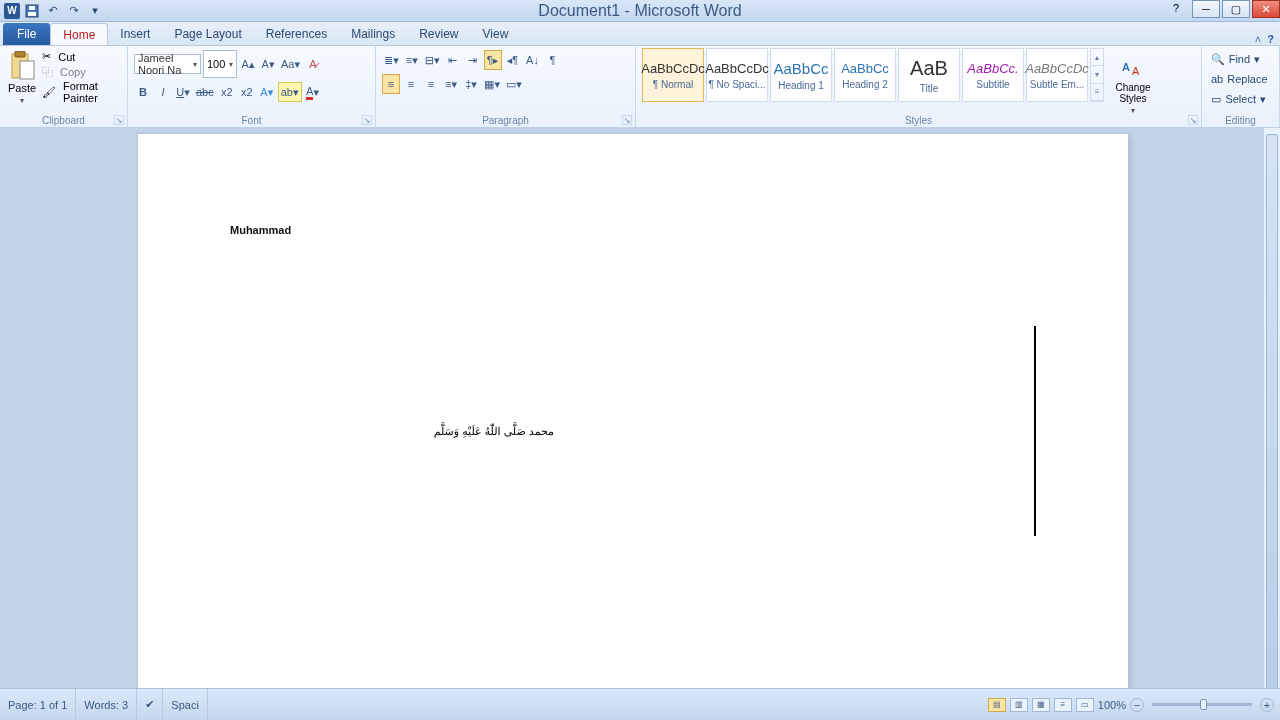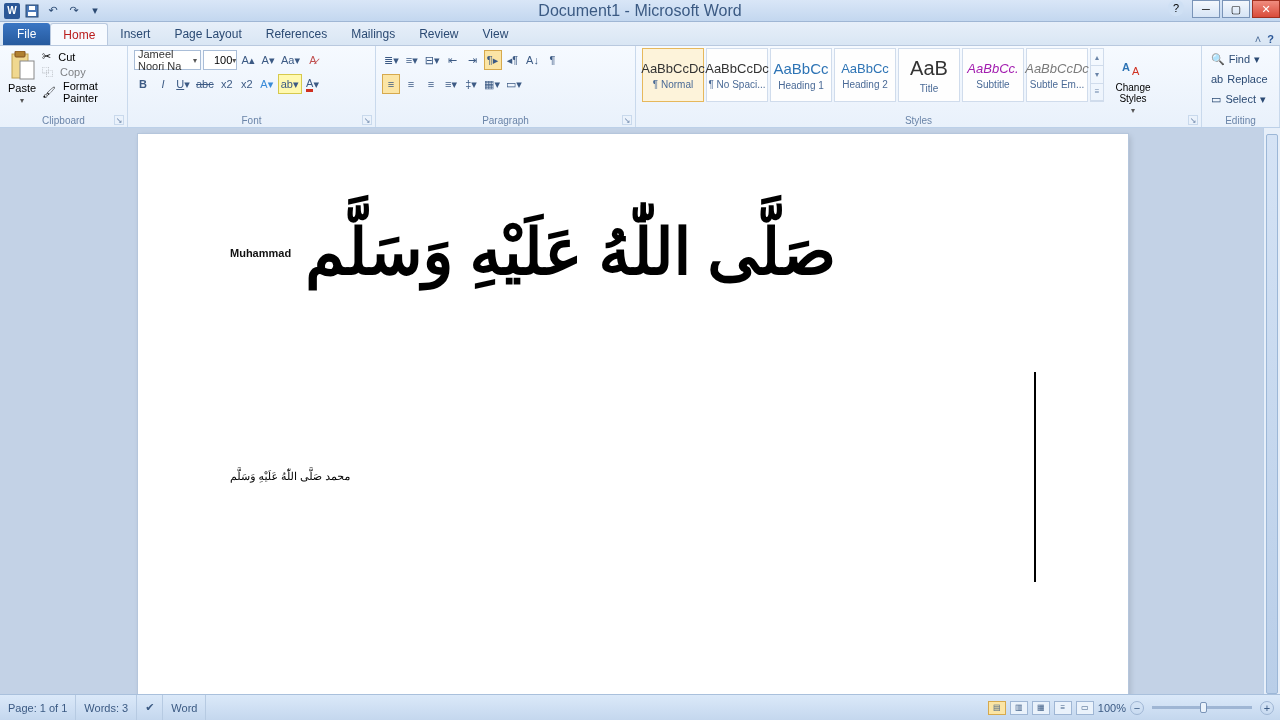--- a/index.html
+++ b/index.html
@@ -30,45 +30,45 @@
 .group-body { flex: 1; display: flex; gap: 4px; }
 .dlg-launcher { position: absolute; bottom: 2px; right: 3px; font-size: 8px; color: #6a84a8; border: 1px solid #c9d9ec; width: 10px; height: 10px; display: flex; align-items: center; justify-content: center; }
 
 .big-btn { width: 38px; display: flex; flex-direction: column; align-items: center; justify-content: flex-start; gap: 2px; padding-top: 4px; }
 .big-icon { width: 28px; height: 28px; display: flex; align-items: center; justify-content: center; }
 .small-row { display: flex; align-items: center; gap: 2px; }
 .small-btn { min-width: 18px; height: 20px; display: flex; align-items: center; justify-content: center; color: #3c5a84; padding: 0 2px; }
 .small-btn.active { background: #fbe5a5; border: 1px solid #d6a94d; }
 .col { display: flex; flex-direction: column; gap: 2px; justify-content: flex-start; padding-top: 2px; }
 .font-select { width: 67px; height: 20px; border: 1px solid #a9bdd7; background: #fff; padding: 0 3px; color: #333; font-size: 11px; display: flex; align-items: center; justify-content: space-between; }
-.size-select { width: 34px; height: 20px; border: 1px solid #a9bdd7; background: #fff; padding: 0 10px; display: flex; align-items: center; justify-content: space-between; }
+.size-select { width: 34px; height: 28px; border: 1px solid #a9bdd7; background: #fff; padding: 0 3px; display: flex; align-items: center; justify-content: space-between; }
 .caret { font-size: 8px; color: #555; }
 
 .styles-gallery { display: flex; gap: 2px; }
 .style-item { width: 62px; height: 54px; border: 1px solid #d0dcec; background: #fefefe; display: flex; flex-direction: column; align-items: center; justify-content: center; gap: 3px; }
 .style-item.active { border-color: #e6b85c; background: #fdf3da; }
 .style-preview { font-size: 13px; color: #333; }
 .style-label { font-size: 10px; color: #4a6a96; }
 .gallery-scroll { width: 14px; height: 54px; border: 1px solid #d0dcec; display: flex; flex-direction: column; }
 .gallery-scroll div { flex:1; display:flex; align-items:center; justify-content:center; font-size:8px; color:#6a84a8; border-bottom:1px solid #d0dcec; }
 
 .editing-item { display: flex; align-items: center; gap: 4px; height: 18px; padding: 0 3px; color: #2b4a73; }
 
 
 .doc-area { position: absolute; top: 128px; bottom: 20px; left: 0; right: 0; background: #c3d2e6; overflow: hidden; }
 .page { position: absolute; left: 138px; top: 6px; width: 990px; min-height: 680px; background: #fff; box-shadow: 0 0 0 1px #b5c6dc, 2px 2px 6px rgba(0,0,0,.15); padding: 90px 92px; }
 .doc-line1 { font-size: 46px; font-weight: bold; font-family: Georgia, serif; color: #111; display: flex; align-items: center; gap: 14px; }
 .arabic-block { font-size: 64px; line-height: 0.9; font-family: "Scheherazade", "Traditional Arabic", serif; direction: rtl; color:#000; }
-.doc-line2 { font-size: 64px; margin-top: 90px; direction: rtl; text-align: right; font-family: "Scheherazade", "Traditional Arabic", serif; padding-right: 480px; border-right: 2px solid #000; height: 210px; display: flex; align-items: center; justify-content: flex-end; color:#000;}
+.doc-line2 { font-size: 64px; margin-top: 90px; direction: rtl; text-align: right; font-family: "Scheherazade", "Traditional Arabic", serif; padding-right: 480px; border-right: 2px solid #000; height: 210px; display: flex; align-items: center; color:#000;}
 .vscroll { position: absolute; right: 0; top: 0; bottom: 0; width: 17px; background: #e7eff9; border-left: 1px solid #bcd0e8; }
 .vscroll-thumb { position: absolute; top: 6px; bottom: 6px; left: 2px; right: 2px; background: linear-gradient(#d5e3f5,#b9cee8); border: 1px solid #9cb7d7; border-radius: 2px; }
 .split-handle { position: absolute; right: 0; top: 0; width: 17px; height: 10px; background: #d2e1f2; border-bottom: 1px solid #a9c0dc; }
 
 
-.statusbar { position: absolute; bottom: 0; left: 0; right: 0; height: 26px; background: linear-gradient(#dbe9f9,#c4d7ee); border-top: 1px solid #a9c0dc; display: flex; align-items: center; color: #3b5a83; font-size: 11px; }
+.statusbar { position: absolute; bottom: 0; left: 0; right: 0; height: 32px; background: linear-gradient(#dbe9f9,#c4d7ee); border-top: 1px solid #a9c0dc; display: flex; align-items: center; color: #3b5a83; font-size: 11px; }
 .status-item { padding: 0 8px; border-right: 1px solid #b6cae2; height: 100%; display: flex; align-items: center; }
 .status-right { margin-left: auto; display: flex; align-items: center; gap: 4px; padding-right: 6px; }
 .view-btn { width: 18px; height: 14px; border: 1px solid #9fb6d4; background: #eaf2fb; display: flex; align-items: center; justify-content: center; font-size: 8px; }
 .view-btn.active { background: #fbe5a5; border-color: #d6a94d; }
 .zoom-slider { width: 100px; height: 3px; background: #9fb6d4; position: relative; margin: 0 4px; }
 .zoom-thumb { position: absolute; left: 48px; top: -4px; width: 7px; height: 11px; background: #eaf2fb; border: 1px solid #7a94b8; border-radius: 2px; }
 
 svg { display: block; }
 </style>
 </head>
@@ -264,37 +264,36 @@
       <div class="editing-item"><span>▭</span><span>Select</span>▾</div>
     </div>
     <div class="group-label">Editing</div>
   </div>
 </div>
 
 <div class="doc-area">
   <div class="page">
     <div class="doc-line1">
       <span>Muhammad</span>
-      <span class="arabic-block">صَلَّى اللّٰهُ عَلَيْهِ وَسَلَّم</span>
     </div>
     <div class="doc-line2">
       <span>محمد  صَلَّى اللّٰهُ عَلَيْهِ وَسَلَّم</span>
     </div>
   </div>
   <div class="split-handle"></div>
   <div class="vscroll">
     <div class="vscroll-thumb"></div>
   </div>
 </div>
 
 <div class="statusbar">
   <div class="status-item">Page: 1 of 1</div>
   <div class="status-item">Words: 3</div>
   <div class="status-item">✔</div>
-  <div class="status-item">Word</div>
+  <div class="status-item">Spaci</div>
   <div class="status-right">
     <div class="view-btn active">▤</div>
     <div class="view-btn">▥</div>
     <div class="view-btn">▦</div>
     <div class="view-btn">≡</div>
     <div class="view-btn">▭</div>
     <span>100%</span>
     <span style="border:1px solid #9fb6d4;border-radius:50%;width:14px;height:14px;display:flex;align-items:center;justify-content:center;">−</span>
     <div class="zoom-slider">
         <div class="zoom-thumb"></div>

